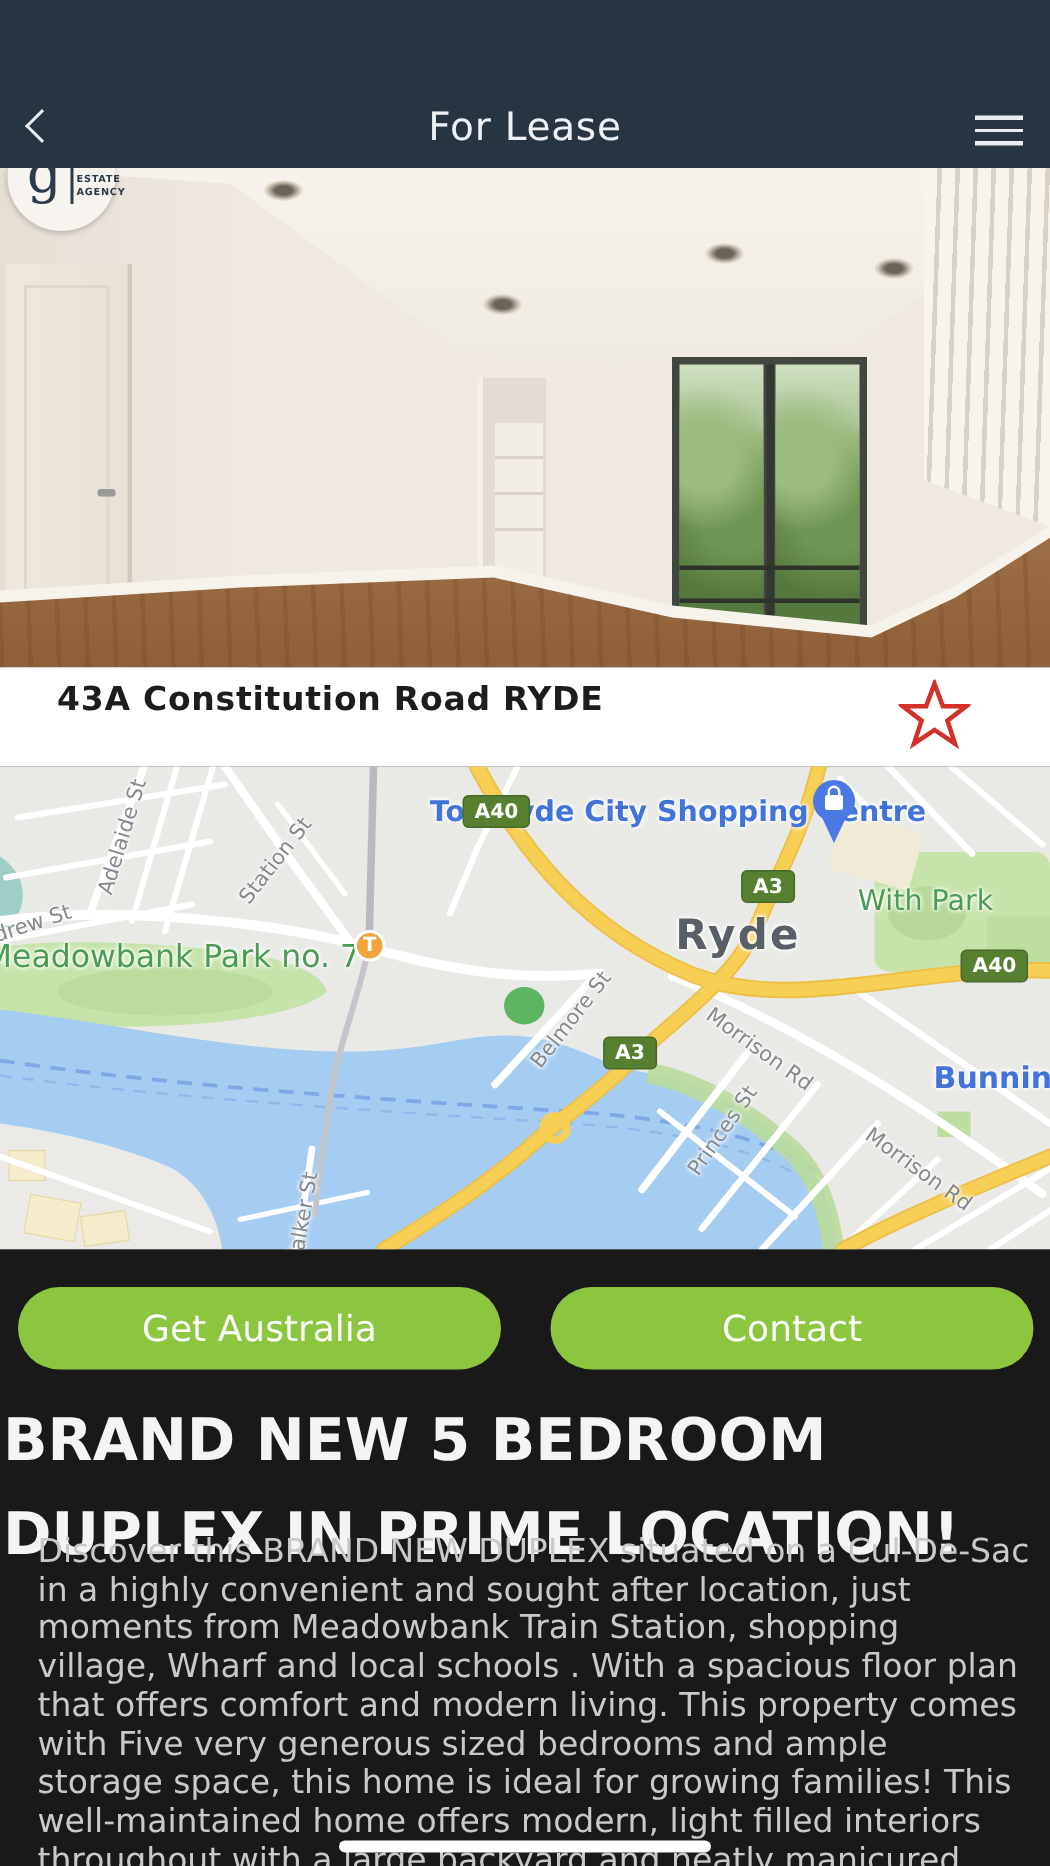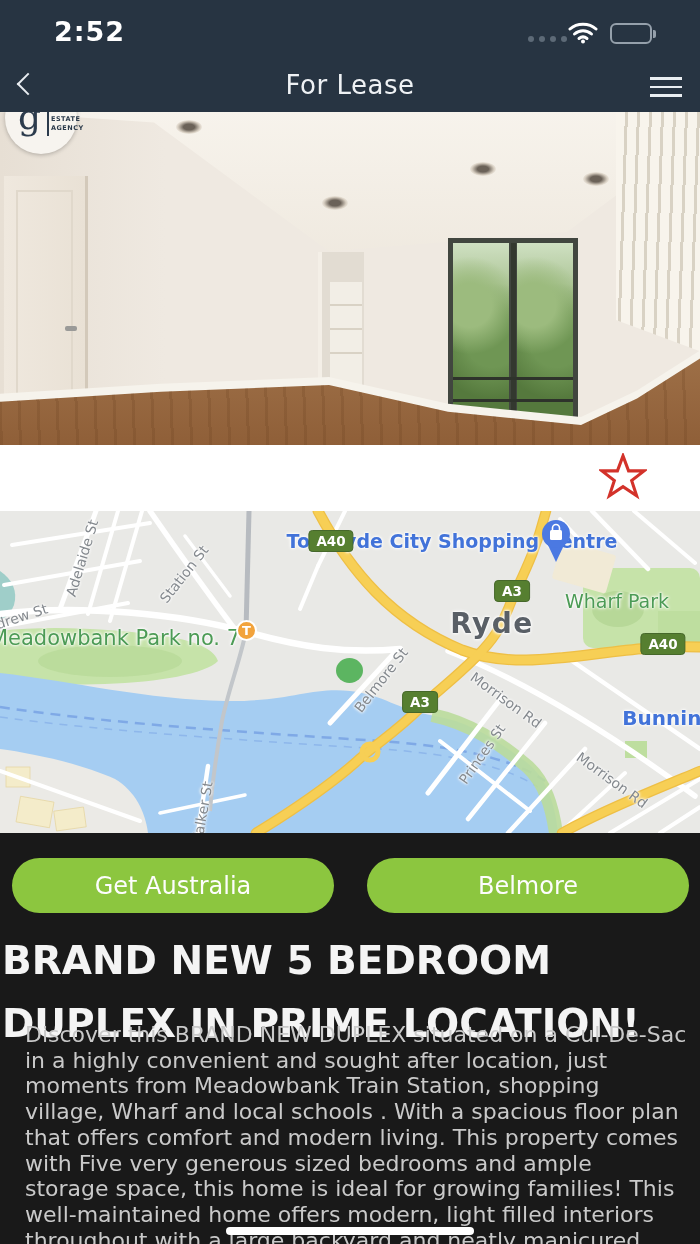--- a/index.html
+++ b/index.html
@@ -95,38 +95,20 @@
   .desc { position:absolute; top:189px; left:25px; width:675px; color:#c9c9c9; font-size:22px; line-height:25.7px; white-space:pre; }
 
   .home-indicator { position:absolute; left:226px; top:1227px; width:248px; height:8px; border-radius:4px; background:#fff; z-index:80; }
 </style>
 </head>
 <body>
 
 <div class="phone">
 
   <header class="header">
-    <div class="status-row">
-      <span class="status-time">2:52</span>
-      <span class="cell-dots">
-          <span></span>
-          <span></span>
-          <span></span>
-          <span></span>
-        </span>
-      <span class="wifi">
-        <svg width="30" height="22" viewBox="0 0 30 22">
-          <path d="M2 7 C9 0.5 21 0.5 28 7" stroke="#fff" stroke-width="3" fill="none" stroke-linecap="round"></path>
-          <path d="M6.5 12 C11.5 7.5 18.5 7.5 23.5 12" stroke="#fff" stroke-width="3" fill="none" stroke-linecap="round"></path>
-          <path d="M11 16.5 C13.5 14.5 16.5 14.5 19 16.5" stroke="#fff" stroke-width="3" fill="none" stroke-linecap="round"></path>
-          <circle cx="15" cy="19.5" r="2" fill="#fff"></circle>
-        </svg>
-      </span>
-      <span class="battery"><span class="level"></span><span class="nub"></span></span>
-    </div>
     <div class="nav-row">
       <button class="back-btn" aria-label="back"></button>
       <div class="nav-title">For Lease</div>
       <button class="menu-btn" aria-label="menu">
           <i></i>
           <i></i>
           <i></i>
         </button>
     </div>
   </header>
@@ -162,20 +144,21 @@
     <div class="logo-badge">
       <span class="logo-g">g</span>
       <span class="logo-div"></span>
       <span class="logo-txt">REAL
 ESTATE
 AGENCY</span>
     </div>
   </section>
 
   <section class="addr">
+    <div class="addr-title">43A Constitution Road RYDE</div>
     <button class="fav-btn" aria-label="favourite">
       <svg width="48" height="48" viewBox="0 0 50 50">
         <path d="M25 3 L30.8 18.6 L47 18.6 L34 28.6 L39.2 44.5 L25 35 L10.8 44.5 L16 28.6 L3 18.6 L19.2 18.6 Z" fill="#fff" stroke="#d3322a" stroke-width="3.2" stroke-linejoin="miter"></path>
       </svg>
     </button>
   </section>
 
   <section class="map">
     <svg class="base" width="700" height="322" viewBox="0 0 700 322">
       <rect x="0" y="0" width="700" height="322" fill="#e9e9e6"></rect>
@@ -252,21 +235,21 @@
     <span class="m-label" style="left:381px; top:169px; transform:translate(-50%,-50%) rotate(-52deg);">Belmore St</span>
     <span class="m-label" style="left:506px; top:189px; transform:translate(-50%,-50%) rotate(36deg);">Morrison Rd</span>
     <span class="m-label" style="left:482px; top:243px; transform:translate(-50%,-50%) rotate(-55deg);">Princes St</span>
     <span class="m-label" style="left:612px; top:269px; transform:translate(-50%,-50%) rotate(36deg);">Morrison Rd</span>
     <span class="m-label" style="left:202px; top:303px; transform:translate(-50%,-50%) rotate(-80deg);">Walker St</span>
 
     <div class="m-label m-poi-blue" style="left:452px; top:30px;">Top Ryde City
 Shopping Centre</div>
     <div class="m-label m-poi-green" style="left:115px; top:127px; font-size:21px;">Meadowbank
 Park no. 7</div>
-    <span class="m-label m-poi-green" style="left:617px; top:90px; font-size:19px;">Wharf Park</span>
+    <span class="m-label m-poi-green" style="left:617px; top:90px; font-size:19px;">With Park</span>
     <span class="m-label m-locality" style="left:492px; top:112px;">Ryde</span>
     <span class="m-label m-poi-blue" style="left:675px; top:207px; font-size:20px;">Bunnings</span>
 
     <span class="shield" style="left:331px; top:30px;">A40</span>
     <span class="shield" style="left:512px; top:80px;">A3</span>
     <span class="shield" style="left:663px; top:133px;">A40</span>
     <span class="shield" style="left:420px; top:191px;">A3</span>
 
     <span class="t-badge" style="left:236px; top:109px;">T</span>
     <span class="marker-dot" style="left:336px; top:147px;"></span>
@@ -276,21 +259,21 @@
         <circle cx="18" cy="16" r="14" fill="#4b79e2"></circle>
         <rect x="12" y="12" width="12" height="10" rx="1.5" fill="#fff"></rect>
         <path d="M14.5 12 v-2 a3.5 3.5 0 0 1 7 0 v2" stroke="#fff" stroke-width="1.6" fill="none"></path>
       </svg>
     </span>
   </section>
 
   <section class="content">
     <div class="btn-row">
       <button class="pill dir">Get Australia</button>
-      <button class="pill con">Belmore</button>
+      <button class="pill con">Contact</button>
     </div>
     <h1 class="headline">BRAND NEW 5 BEDROOM
 DUPLEX IN PRIME LOCATION!</h1>
     <p class="desc">Discover this BRAND NEW DUPLEX situated on a Cul-De-Sac
 in a highly convenient and sought after location, just
 moments from Meadowbank Train Station, shopping
 village, Wharf and local schools . With a spacious floor plan
 that offers comfort and modern living. This property comes
 with Five very generous sized bedrooms and ample
 storage space, this home is ideal for growing families! This

